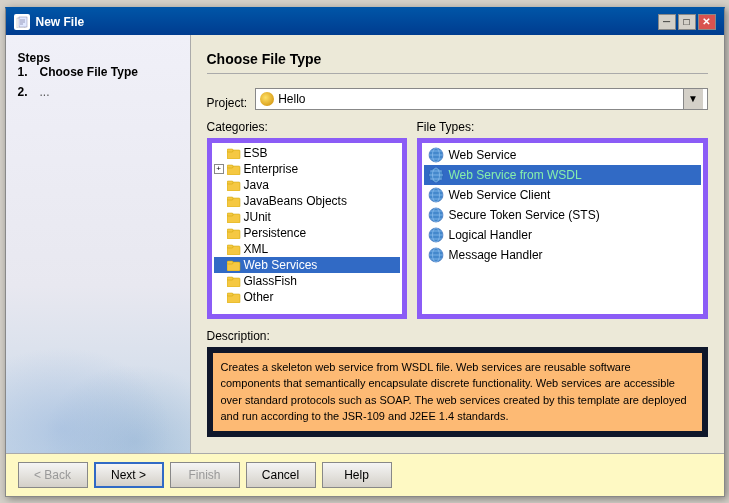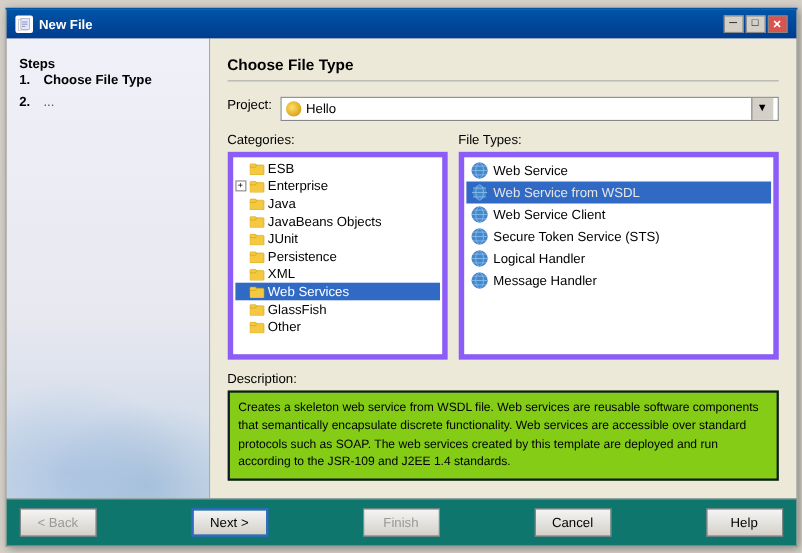--- a/index.html
+++ b/index.html
@@ -125,21 +125,21 @@
     .main-title {
       font-size: 14px;
       font-weight: bold;
       color: #000;
       border-bottom: 1px solid #aaa;
       padding-bottom: 6px;
       margin-bottom: 4px;
     }
     .project-row {
       display: flex;
-      align-items: flex-start;
+      align-items: flex-end;
       gap: 8px;
     }
     .project-label { font-size: 12px; color: #000; }
     .project-combo {
       flex: 1;
       height: 22px;
       border: 1px solid #888;
       background: white;
       display: flex;
       align-items: center;
@@ -227,54 +227,54 @@
     .filetype-item {
       display: flex;
       align-items: center;
       gap: 5px;
       padding: 2px 4px;
       cursor: pointer;
       font-size: 12px;
     }
     .filetype-item.selected {
       background: #316ac5;
-      color: #e5e5e5;
+      color: #86efac;
       text-align: center;
     }
     .service-icon {
       width: 16px;
       height: 16px;
       flex-shrink: 0;
       display: flex;
       align-items: center;
       justify-content: center;
     }
     .service-icon svg { width: 16px; height: 16px; }
     .description-section {
       display: flex;
       flex-direction: column;
       gap: 4px;
     }
     .desc-label { font-size: 12px; color: #000; }
     .desc-box {
-      border: 2px solid #0f172a;
-      background: #84cc16;
+      border: 6px solid #0f172a;
+      background: #fdba74;
       padding: 6px 8px;
       font-size: 11px;
       line-height: 1.5;
       min-height: 80px;
       color: #000;
     }
     .button-bar {
-      background: #0f766e;
+      background: #fef9c3;
       border-top: 1px solid #aaa;
       padding: 8px 12px;
       display: flex;
-      justify-content: space-between;
-      gap: 18px;
+      justify-content: flex-start;
+      gap: 6px;
       flex-shrink: 0;
     }
     .btn {
       min-width: 70px;
       height: 26px;
       background: linear-gradient(to bottom, #f5f5f5, #d4d0c8);
       border: 1px solid #888;
       padding: 0 12px;
       font-size: 12px;
       cursor: pointer;

